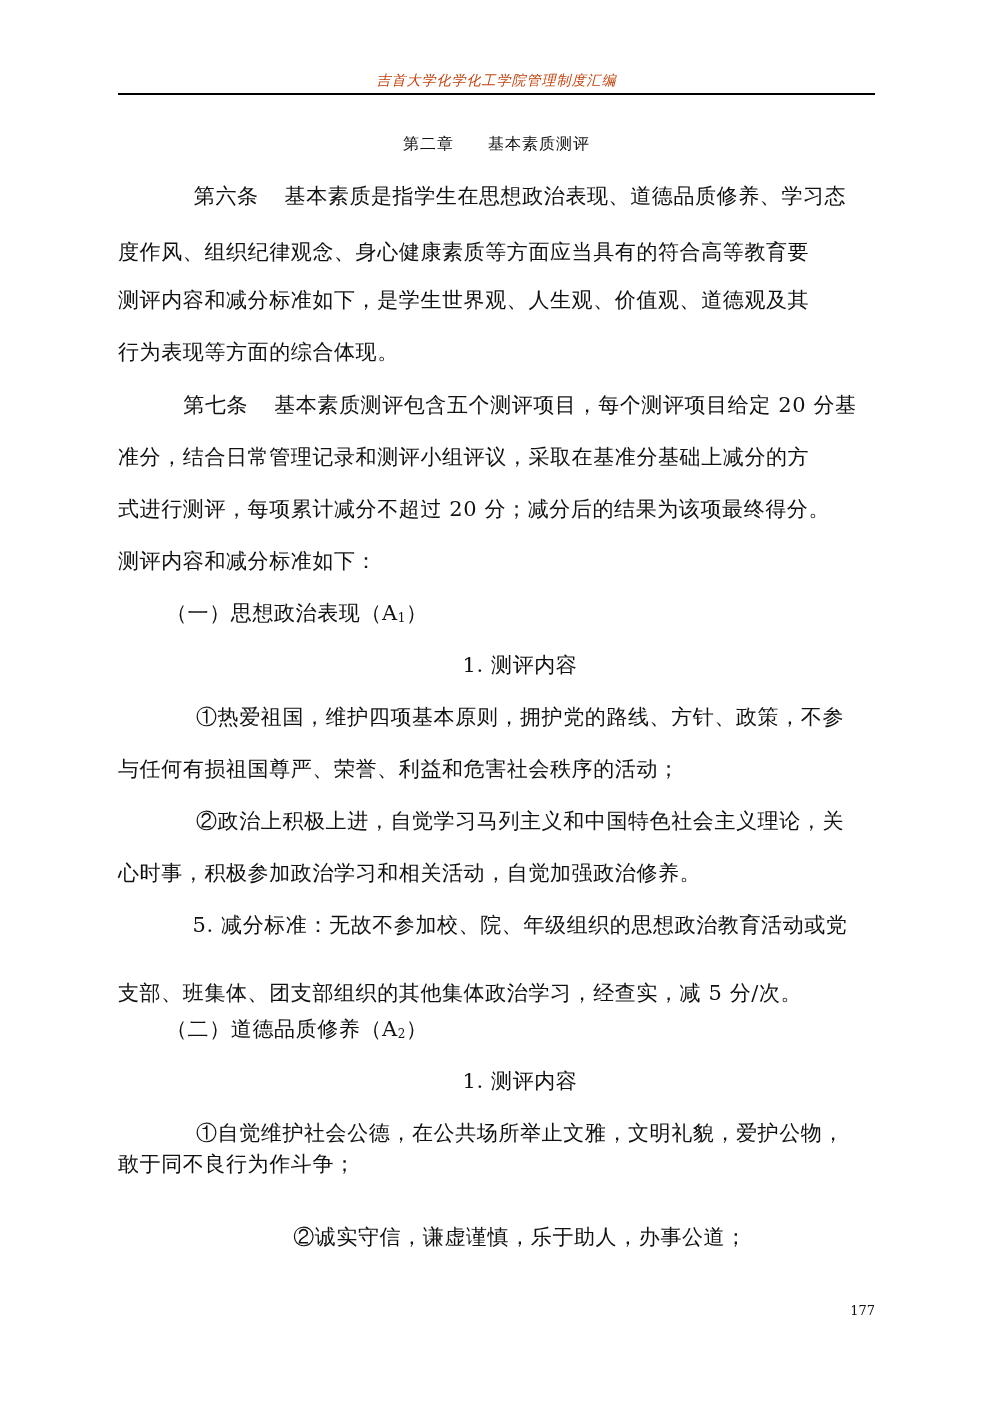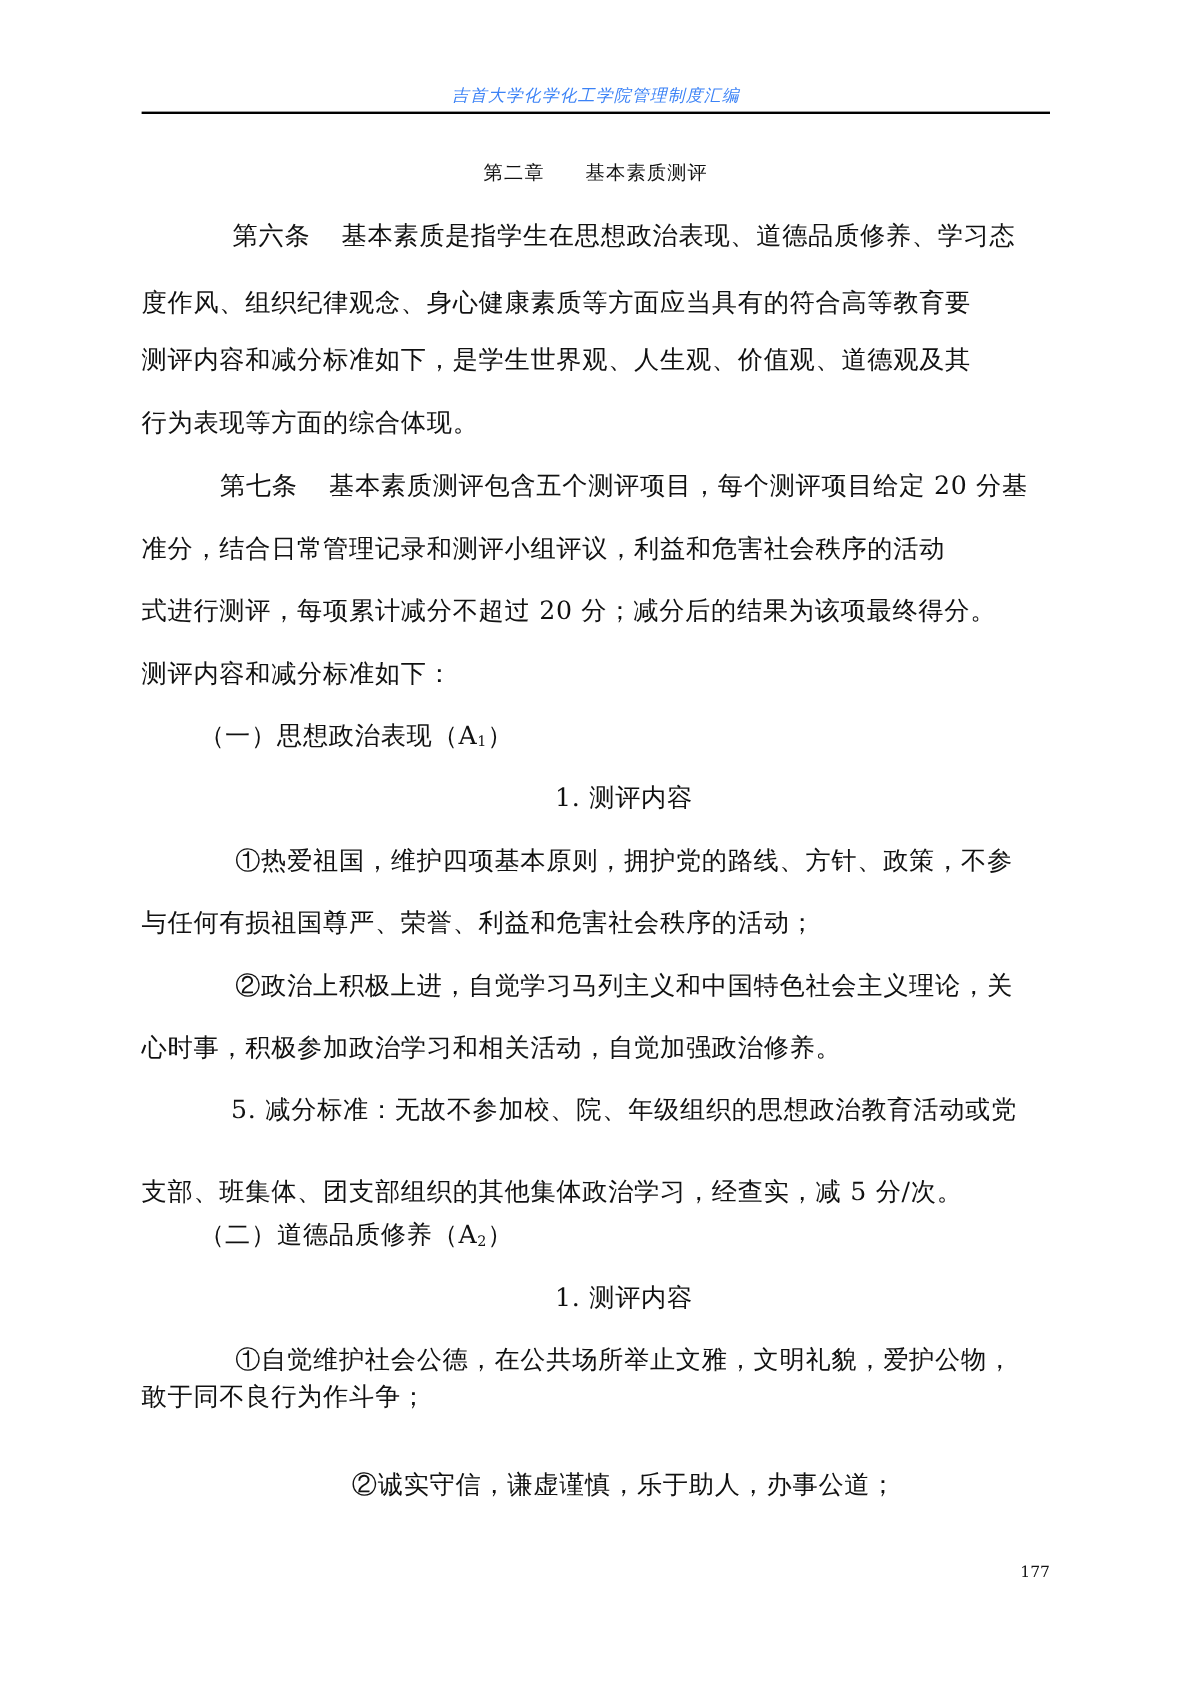--- a/index.html
+++ b/index.html
@@ -17,21 +17,21 @@
     }
     .header {
       position: absolute;
       left: 118px;
       top: 70px;
       width: 757px;
       text-align: center;
       font-size: 14px;
       font-style: italic;
       letter-spacing: 1px;
-      color: #3b82f6;
+      color: #c2410c;
       line-height: 20px;
     }
     .header-rule {
       position: absolute;
       left: 118px;
       top: 93px;
       width: 757px;
       height: 2px;
       background: #000;
     }
@@ -82,21 +82,21 @@
 <div class="line indent" style="top:180px;">
   <span>第六条</span><span class="art-gap"></span><span>基本素质是指学生在思想政治表现、道德品质修养、学习态</span>
 </div>
 <div class="line" style="top:236px;">度作风、组织纪律观念、身心健康素质等方面应当具有的符合高等教育要</div>
 <div class="line" style="top:284px;">测评内容和减分标准如下，是学生世界观、人生观、价值观、道德观及其</div>
 <div class="line" style="top:336px;">行为表现等方面的综合体现。</div>
 
 <div class="line indent" style="top:389px;">
   <span>第七条</span><span class="art-gap"></span><span>基本素质测评包含五个测评项目，每个测评项目给定 20 分基</span>
 </div>
-<div class="line" style="top:441px;">准分，结合日常管理记录和测评小组评议，利益和危害社会秩序的活动</div>
+<div class="line" style="top:441px;">准分，结合日常管理记录和测评小组评议，采取在基准分基础上减分的方</div>
 <div class="line" style="top:493px;">式进行测评，每项累计减分不超过 20 分；减分后的结果为该项最终得分。</div>
 <div class="line" style="top:545px;">测评内容和减分标准如下：</div>
 
 <div class="line indent-sub" style="top:597px;">
   <span>（一）思想政治表现（A</span><span class="sub">1</span><span>）</span>
 </div>
 <div class="line indent" style="top:649px;">1. 测评内容</div>
 <div class="line indent" style="top:701px;">①热爱祖国，维护四项基本原则，拥护党的路线、方针、政策，不参</div>
 <div class="line" style="top:753px;">与任何有损祖国尊严、荣誉、利益和危害社会秩序的活动；</div>
 <div class="line indent" style="top:805px;">②政治上积极上进，自觉学习马列主义和中国特色社会主义理论，关</div>

